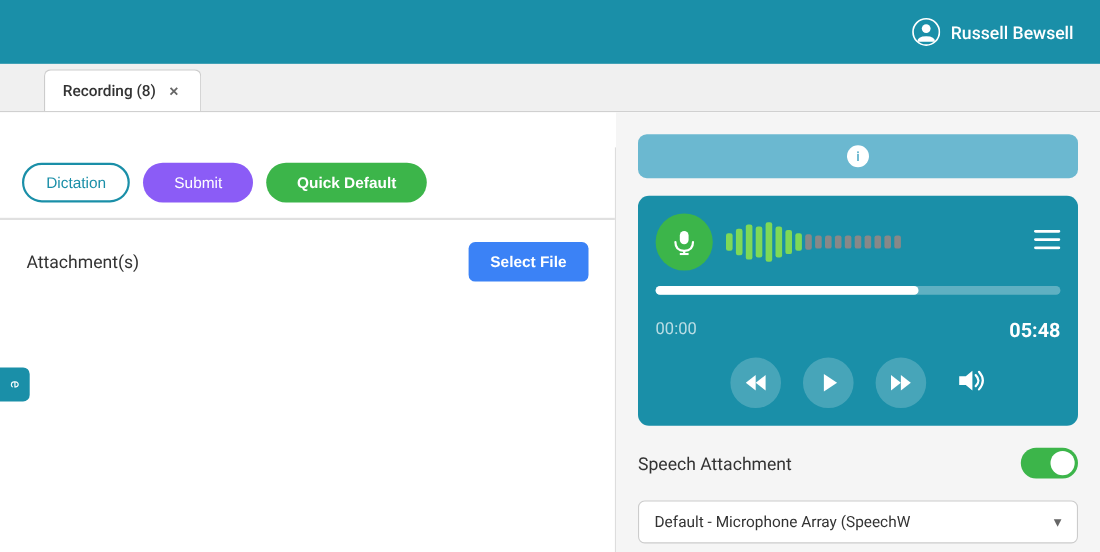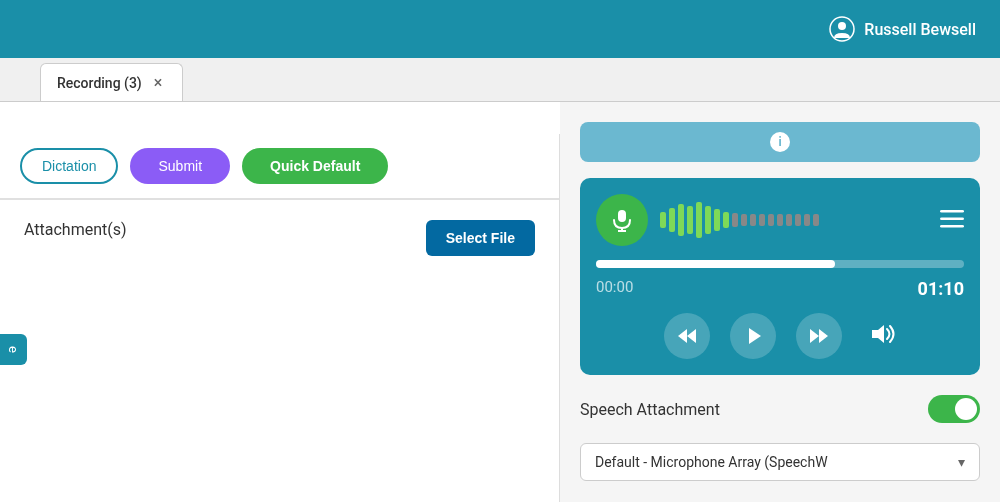--- a/index.html
+++ b/index.html
@@ -144,32 +144,33 @@
     }
 
     .attachments-section {
       display: flex;
       flex-direction: column;
       gap: 10px;
     }
 
     .attachments-header {
       display: flex;
+      align-items: center;
       justify-content: space-between;
       padding: 0 4px;
     }
 
     .attachments-label {
       font-size: 16px;
       color: #333;
       font-weight: 400;
     }
 
     .btn-select-file {
-      background: #0369a1;
+      background: #3b82f6;
       border: none;
       border-radius: 6px;
       padding: 10px 20px;
       font-size: 14px;
       color: white;
       font-weight: 600;
       cursor: pointer;
     }
 
     .attachments-box {
@@ -291,21 +292,21 @@
       color: white;
       font-size: 22px;
       cursor: pointer;
       margin-left: auto;
     }
 
     
     .progress-row {
       display: flex;
       flex-direction: column;
-      gap: 10px;
+      gap: 22px;
     }
 
     .progress-track {
       background: rgba(255,255,255,0.3);
       border-radius: 4px;
       height: 8px;
       position: relative;
     }
 
     .progress-fill {
@@ -423,21 +424,21 @@
         <circle cx="13" cy="10" r="4" fill="white"></circle>
         <path d="M5 22 Q5 17 13 17 Q21 17 21 22" fill="white"></path>
       </svg>
     </div>
     <span>Russell Bewsell</span>
   </div>
 </div>
 
 <div class="tab-bar">
   <div class="tab">
-    <span>Recording (3)</span>
+    <span>Recording (8)</span>
     <span class="tab-close">×</span>
   </div>
 </div>
 
 <div class="main-area">
 
   <div class="left-panel" style="position:relative;margin-top:32px;">
 
     <div class="action-toolbar">
       <button class="btn-dictation">Dictation</button>
@@ -506,21 +507,21 @@
           </svg>
         </div>
       </div>
 
       <div class="progress-row">
         <div class="progress-track">
           <div class="progress-fill"></div>
         </div>
         <div class="time-row">
           <span class="time-current">00:00</span>
-          <span class="time-total">01:10</span>
+          <span class="time-total">05:48</span>
         </div>
       </div>
 
       <div class="controls-row">
         <div class="ctrl-btn">
           <svg width="22" height="22" viewBox="0 0 22 22" fill="white">
             <polygon points="11,4 2,11 11,18" fill="white"></polygon>
             <polygon points="20,4 11,11 20,18" fill="white"></polygon>
           </svg>
         </div>

